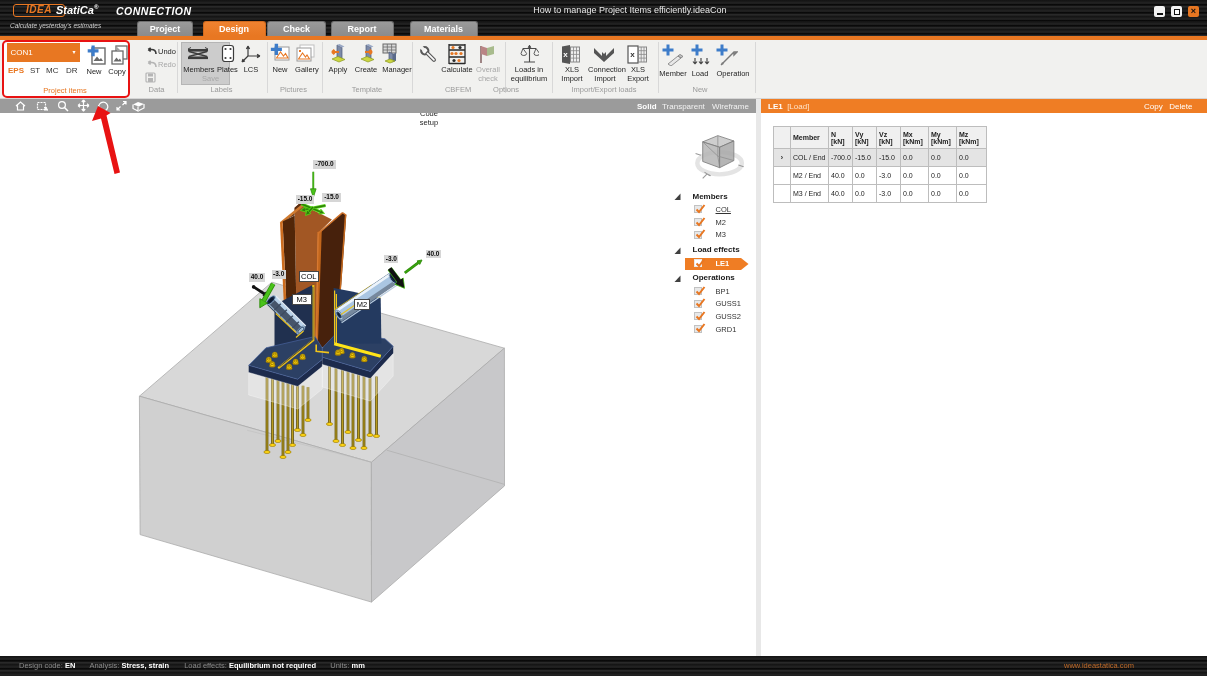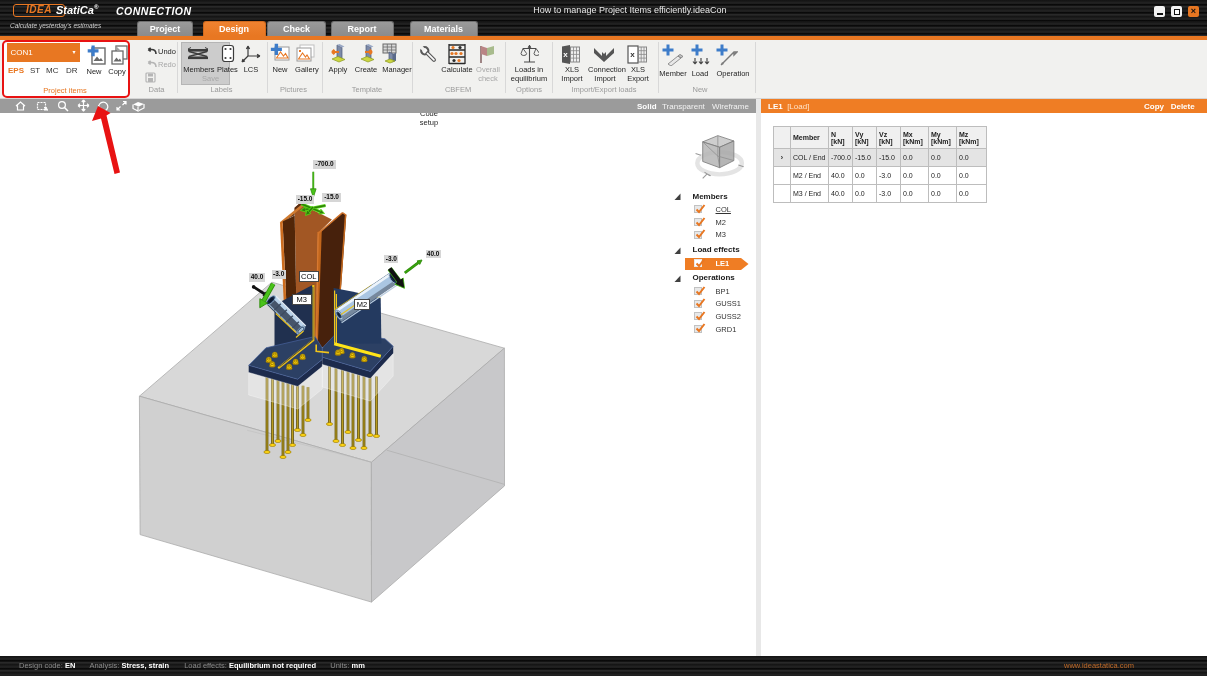--- a/index.html
+++ b/index.html
@@ -52,21 +52,21 @@
 <div class="sep" style="left:412.3px;"></div>
 <div class="sep" style="left:504.8px;"></div>
 <div class="sep" style="left:551.7px;"></div>
 <div class="sep" style="left:657.5px;"></div>
 <div class="sep" style="left:755px;"></div>
 <div class="glabel" style="left:96.5px;width:120px;">Data</div>
 <div class="glabel" style="left:161.5px;width:120px;">Labels</div>
 <div class="glabel" style="left:233.5px;width:120px;">Pictures</div>
 <div class="glabel" style="left:307px;width:120px;">Template</div>
 <div class="glabel" style="left:398px;width:120px;">CBFEM</div>
-<div class="glabel" style="left:469px;width:120px;">Options</div>
+<div class="glabel" style="left:446px;width:120px;">Options</div>
 <div class="glabel" style="left:544px;width:120px;">Import/Export loads</div>
 <div class="glabel" style="left:640px;width:120px;">New</div>
 <div class="abs" style="left:181px;top:41.5px;width:49px;height:43.5px;background:#cccccc;border:1px solid #b5b5b5;"></div>
 <div class="ritem" style="left:178px;top:65px;width:42px;">Members</div>
 <div class="ritem" style="left:217px;top:65px;width:20px;">Plates</div>
 <div class="ritem" style="left:239px;top:65px;width:24px;">LCS</div>
 <div class="ritem" style="left:266px;top:65px;width:28px;">New</div>
 <div class="ritem" style="left:292px;top:65px;width:30px;">Gallery</div>
 <div class="ritem" style="left:324px;top:65px;width:28px;">Apply</div>
 <div class="ritem" style="left:352px;top:65px;width:28px;">Create</div>
@@ -247,21 +247,21 @@
     </svg>
 <svg class="abs" style="left:131px;top:100px;" width="15" height="12" viewBox="0 0 15 12">
       <path d="M2 4.5 l5 -2.5 6 2 -5 2.5 z" fill="#fff"></path>
       <path d="M2 4.5 v4 l5 2.5 v-4.5 M13 4 v4 l-5 2.5" stroke="#fff" fill="none" stroke-width="1.2"></path>
     </svg>
 <div class="abs" style="left:637px;top:101.5px;font-size:8px;font-weight:bold;color:#fff;">Solid</div>
 <div class="abs" style="left:662px;top:101.5px;font-size:8px;color:#f2f2f2;">Transparent</div>
 <div class="abs" style="left:712px;top:101.5px;font-size:8px;color:#f2f2f2;">Wireframe</div>
 <div class="abs" style="left:761px;top:99px;width:446px;height:14px;background:#ef7d24;"></div>
 <div class="abs" style="left:768px;top:101.5px;font-size:8px;font-weight:bold;color:#fff;">LE1&nbsp;&nbsp;<span style="font-weight:normal;color:#ffe2c8;">[Load]</span></div>
-<div class="abs" style="left:1144px;top:101.5px;font-size:8px;font-weight:bold;color:#fff;">Copy&nbsp;&nbsp;&nbsp;Delete</div>
+<div class="abs" style="left:1144px;top:101.5px;font-size:8px;font-weight:normal;color:#fff;">Copy&nbsp;&nbsp;&nbsp;Delete</div>
 
 <table class="abs" style="left:773px;top:126px;border-collapse:collapse;font-size:7px;color:#222;">
 <tbody>
         <tr style="background:#f0f0f0;height:22px;">
 <th style="width:17px;border:1px solid #bdbdbd;"></th>
 <th style="width:38px;border:1px solid #bdbdbd;text-align:left;padding-left:2px;">Member</th>
 <th style="width:24px;border:1px solid #bdbdbd;text-align:left;padding-left:2px;">N<br>[kN]</th>
 <th style="width:24px;border:1px solid #bdbdbd;text-align:left;padding-left:2px;">Vy<br>[kN]</th>
 <th style="width:24px;border:1px solid #bdbdbd;text-align:left;padding-left:2px;">Vz<br>[kN]</th>
 <th style="width:28px;border:1px solid #bdbdbd;text-align:left;padding-left:2px;">Mx<br>[kNm]</th>

